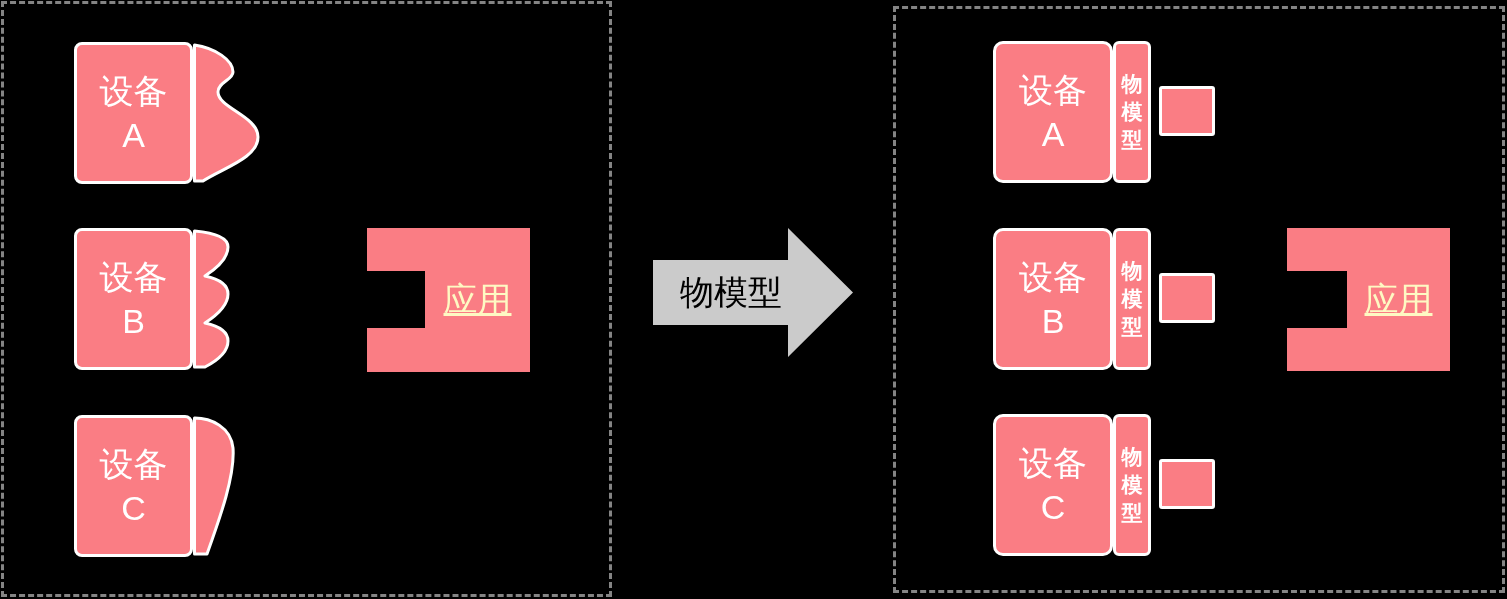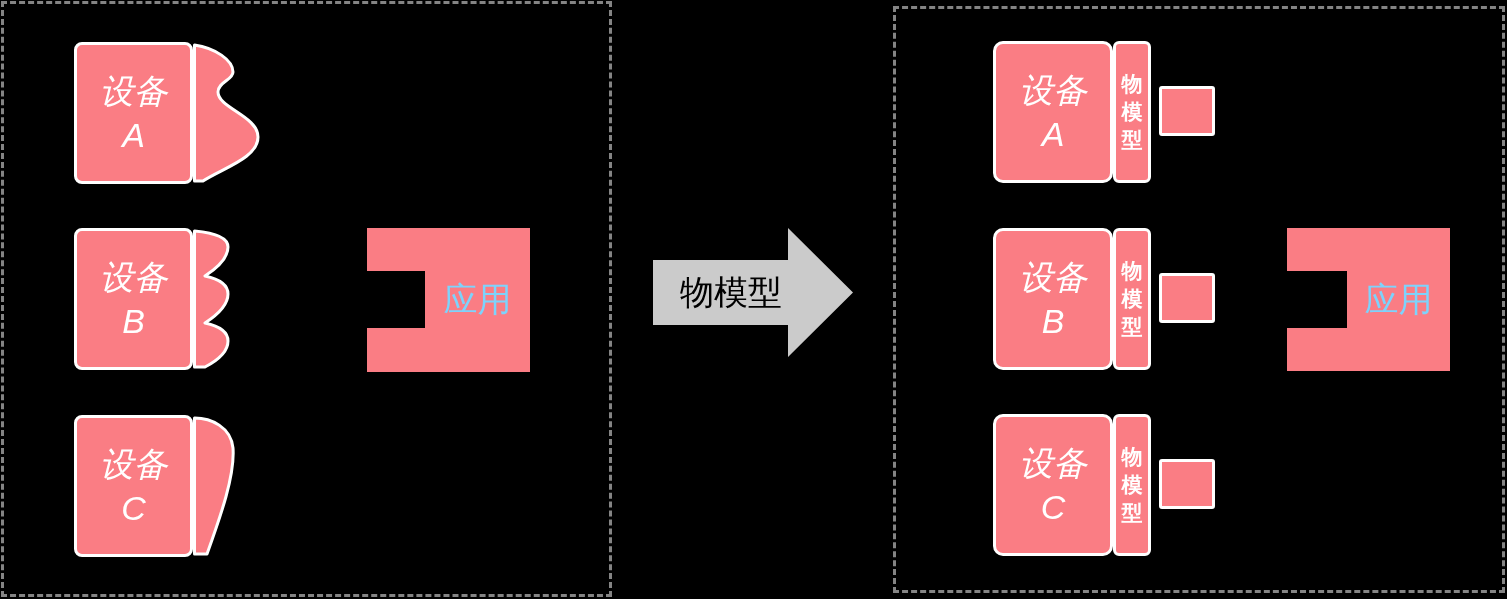--- a/index.html
+++ b/index.html
@@ -22,34 +22,34 @@
   .panel-right{left:893px;top:6px;width:612px;height:587px;}
 
   .dev-box{
     position:absolute;box-sizing:border-box;
     background:var(--device_pink);
     border:3px solid #ffffff;border-radius:8px;
     display:flex;align-items:center;justify-content:center;
   }
   .dev-label{
     color:#ffffff;font-size:34px;line-height:44px;text-align:center;
-    display:flex;flex-direction:column;align-items:center;font-style:italic;
+    display:flex;flex-direction:column;align-items:center;
   }
   .connector{position:absolute;overflow:visible;}
 
   .app-box{
     position:absolute;background:var(--device_pink);
   }
   .app-notch{
     position:absolute;background:var(--background);
   }
   .app-label{
     position:absolute;top:0;bottom:0;
     display:flex;align-items:center;justify-content:center;
-    color:#7dd3fc;font-size:34px;
+    color:#fef9c3;font-size:34px;text-decoration:underline;
   }
 
   .arrow-wrap{position:absolute;}
   .arrow-label{
     position:absolute;display:flex;align-items:center;justify-content:center;
     color:#000000;font-size:34px;
   }
 
   .strip{
     position:absolute;box-sizing:border-box;

